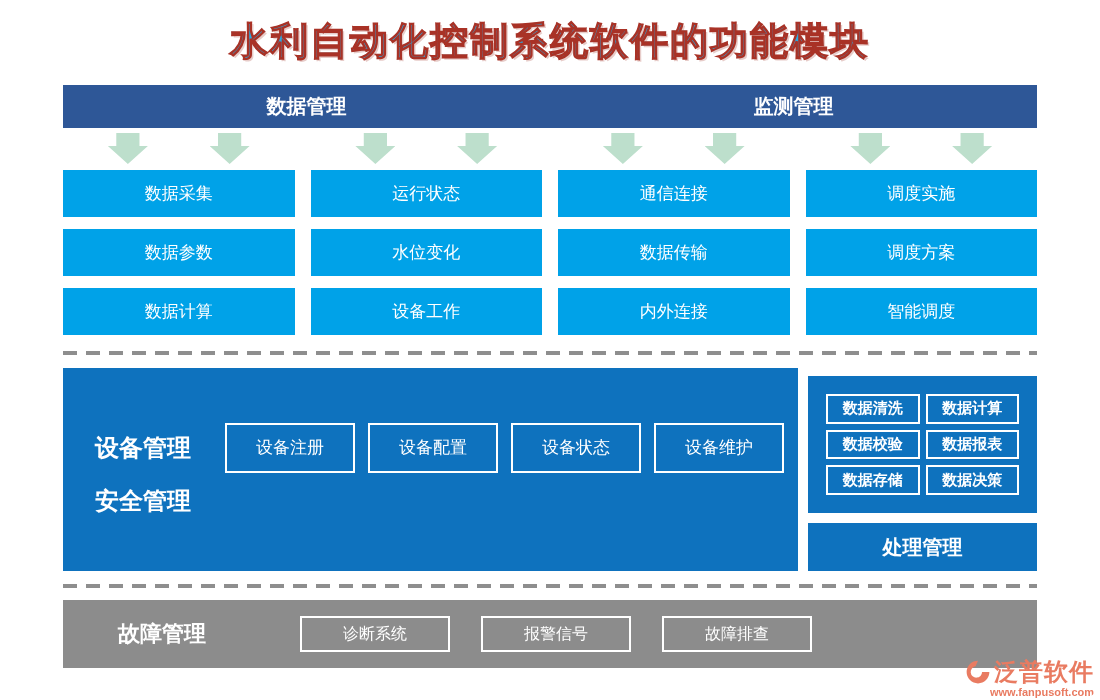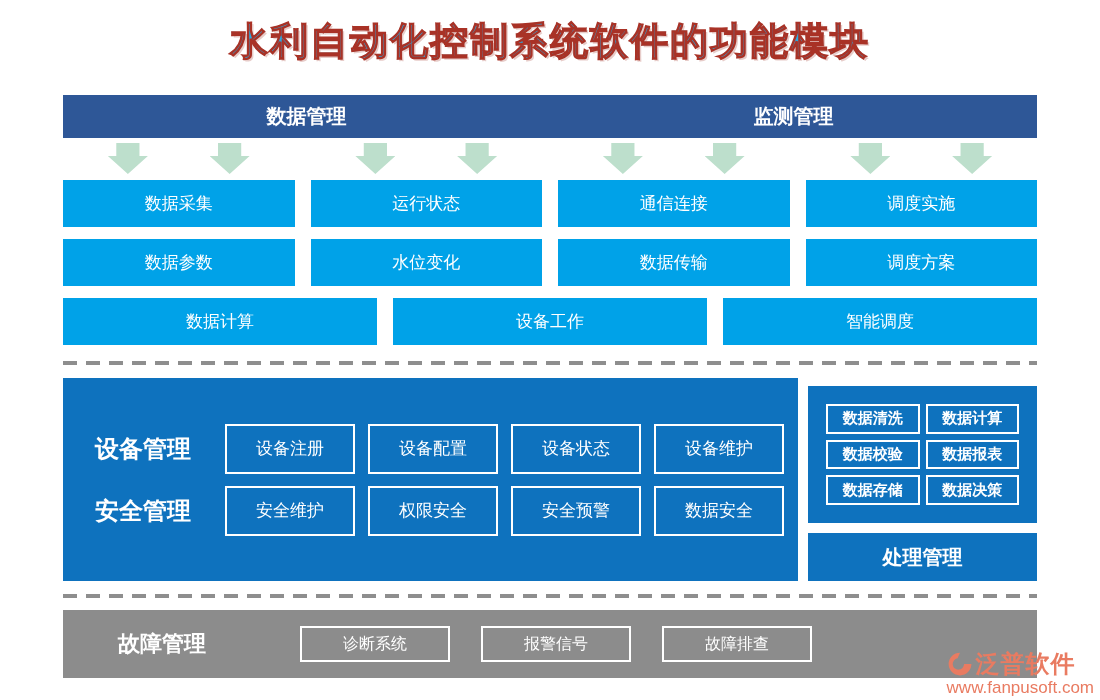--- a/index.html
+++ b/index.html
@@ -13,21 +13,21 @@
   
   .title {
     margin-top:16px; text-align:center;
     font-size:38px; font-weight:bold; letter-spacing:2px;
     color:#29ABE2;
     -webkit-text-stroke:1.2px #A93226;
     text-shadow:2px 2px 0 rgba(160,50,40,0.25);
   }
 
   
-  .header-row { display:flex; gap:16px; margin-top:28px; }
+  .header-row { display:flex; gap:16px; margin-top:18px; }
   .header-bar { flex:1; height:43px; background:#2E5797; display:flex; }
   .header-label {
     flex:1; text-align:center; line-height:43px;
     color:#ffffff; font-weight:bold; font-size:20px;
   }
   .arrows-row { display:flex; gap:16px; margin-top:5px; height:32px; }
   .arrow-cell { flex:1; display:flex; justify-content:space-around; padding:0 14px; }
   .arrow {
     width:40px; height:31px; background:#BDDFCC;
     clip-path:polygon(21% 0, 79% 0, 79% 42%, 100% 42%, 50% 100%, 0 42%, 21% 42%);
@@ -88,21 +88,21 @@
     width:150px; height:36px; border:2px solid #ffffff;
     color:#ffffff; font-size:16px;
     display:flex; align-items:center; justify-content:center;
   }
 
   
   .logo { position:absolute; right:6px; bottom:2px; color:#E97B61; }
   .logo-row { display:flex; align-items:center; gap:3px; }
   .logo-icon { width:26px; height:26px; }
   .logo-name { font-size:24px; font-weight:bold; letter-spacing:1px; }
-  .logo-url { font-size:17px; font-weight:normal; text-align:center; margin-top:-2px; }
+  .logo-url { font-size:11px; font-weight:bold; text-align:right; margin-top:-2px; }
 </style>
 </head>
 <body>
 
 <div class="page">
   <div class="content">
 
     <h1 class="title">水利自动化控制系统软件的功能模块</h1>
 
     <div class="header-row">
@@ -139,44 +139,39 @@
     </div>
     <div class="box-row">
       <div class="module-box">数据参数</div>
       <div class="module-box">水位变化</div>
       <div class="module-box">数据传输</div>
       <div class="module-box">调度方案</div>
     </div>
     <div class="box-row">
       <div class="module-box">数据计算</div>
       <div class="module-box">设备工作</div>
+      <div class="module-box">内外连接</div>
       <div class="module-box">智能调度</div>
     </div>
 
     <div class="dash"></div>
 
     <div class="middle">
       <div class="left-panel">
         <div class="panel-row">
           <span class="panel-label">设备管理</span>
           <div class="panel-boxes">
             <div class="outline-box">设备注册</div>
             <div class="outline-box">设备配置</div>
             <div class="outline-box">设备状态</div>
             <div class="outline-box">设备维护</div>
           </div>
         </div>
         <div class="panel-row">
           <span class="panel-label">安全管理</span>
-          <div class="panel-boxes">
-            <div class="outline-box">安全维护</div>
-            <div class="outline-box">权限安全</div>
-            <div class="outline-box">安全预警</div>
-            <div class="outline-box">数据安全</div>
-          </div>
         </div>
       </div>
 
       <div class="right-col">
         <div class="grid-panel">
           <div class="grid-box">数据清洗</div>
           <div class="grid-box">数据计算</div>
           <div class="grid-box">数据校验</div>
           <div class="grid-box">数据报表</div>
           <div class="grid-box">数据存储</div>

